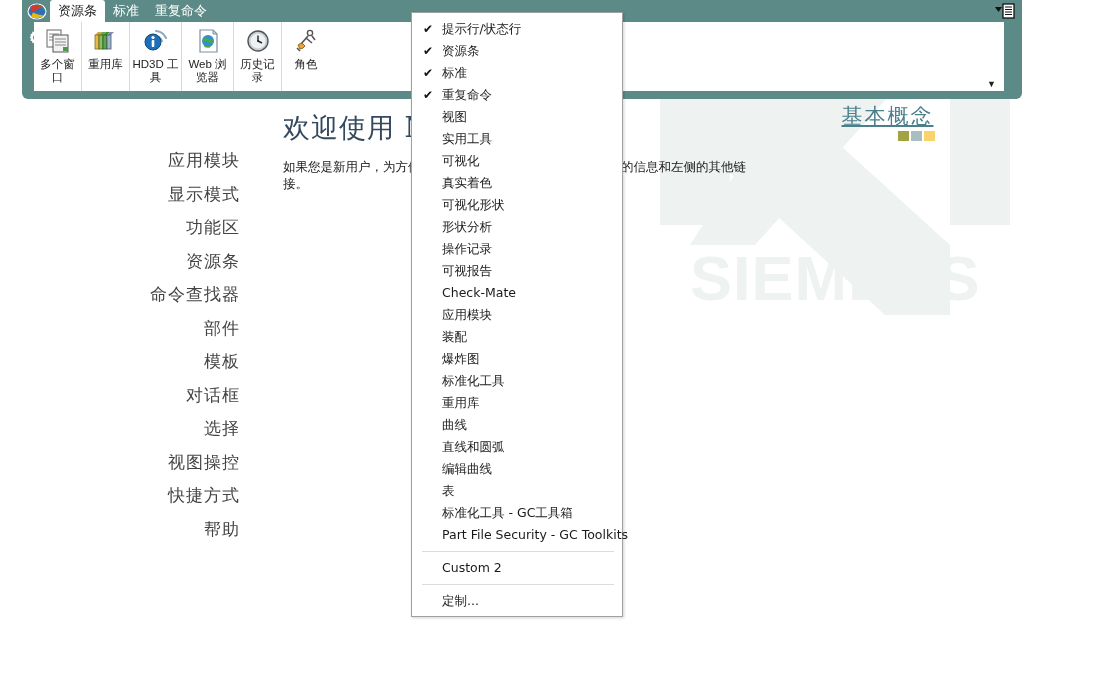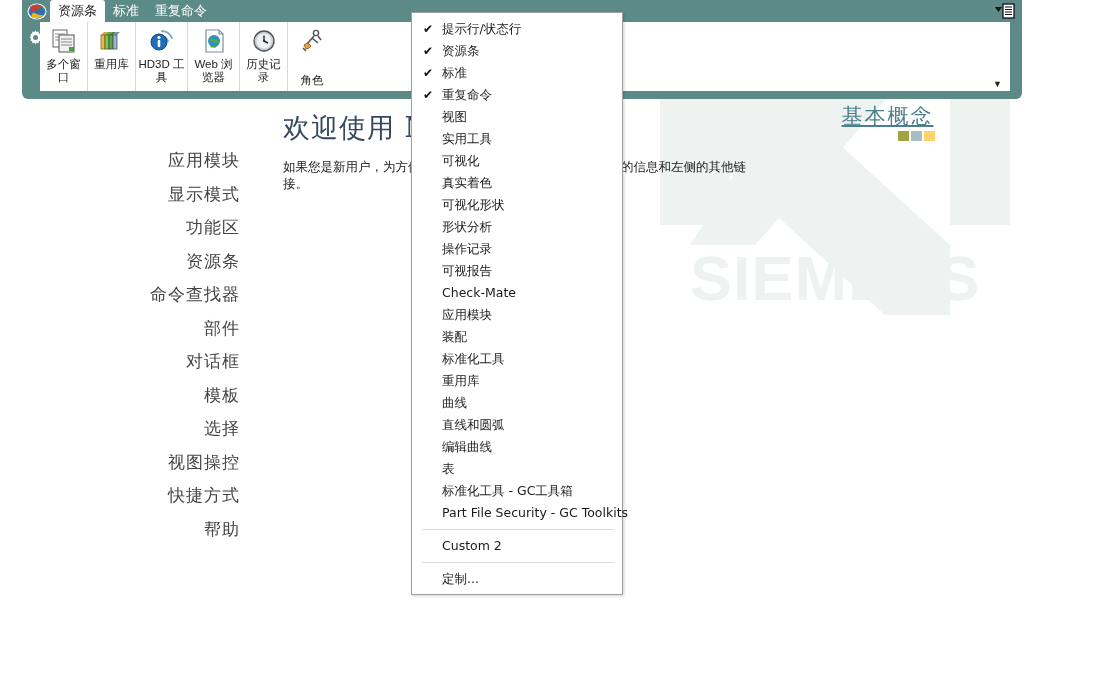--- a/index.html
+++ b/index.html
@@ -74,21 +74,21 @@
   .tab.active {
     background: #ffffff;
     color: #222222;
     border-top-left-radius: 3px;
     border-top-right-radius: 3px;
     font-weight: normal;
   }
 
   .ribbon-body {
     position: absolute;
-    left: 18px;
+    left: 12px;
     top: 22px;
     width: 970px;
     height: 69px;
     background: #ffffff;
     box-sizing: border-box;
   }
 
   .gear-rail {
     position: absolute;
     left: 0px;
@@ -110,21 +110,21 @@
   .rib-btn {
     width: 48px;
     padding: 4px 2px 0 2px;
     display: flex;
     flex-direction: column;
     align-items: center;
     cursor: default;
     border-right: 1px solid #d8d8d8;
     box-sizing: border-box;
   }
-  .rib-btn.nosep { border-right: none; gap: 16px; }
+  .rib-btn.nosep { border-right: none; }
   .rib-btn.wide { width: 52px; }
 
   .rib-ico {
     height: 30px;
     display: flex;
     align-items: center;
     justify-content: center;
   }
   .rib-lbl {
     margin-top: 2px;
@@ -283,22 +283,22 @@
     </svg>
   </div>
 
   <div class="leftnav">
     <div class="leftnav-item">应用模块</div>
     <div class="leftnav-item">显示模式</div>
     <div class="leftnav-item">功能区</div>
     <div class="leftnav-item">资源条</div>
     <div class="leftnav-item">命令查找器</div>
     <div class="leftnav-item">部件</div>
+    <div class="leftnav-item">模板</div>
     <div class="leftnav-item">对话框</div>
-    <div class="leftnav-item">模板</div>
     <div class="leftnav-item">选择</div>
     <div class="leftnav-item">视图操控</div>
     <div class="leftnav-item">快捷方式</div>
     <div class="leftnav-item">帮助</div>
   </div>
 
   <div class="main">
     <div class="welcome-title">欢迎使用 N</div>
     <div class="welcome-body">如果您是新用户，为方便您使用，请参阅右侧“基本概念”模块的信息和左侧的其他链接。</div>
   </div>
@@ -453,20 +453,21 @@
       <div class="menu-item"><span>实用工具</span></div>
       <div class="menu-item"><span>可视化</span></div>
       <div class="menu-item"><span>真实着色</span></div>
       <div class="menu-item"><span>可视化形状</span></div>
       <div class="menu-item"><span>形状分析</span></div>
       <div class="menu-item"><span>操作记录</span></div>
       <div class="menu-item"><span>可视报告</span></div>
       <div class="menu-item"><span>Check-Mate</span></div>
       <div class="menu-item"><span>应用模块</span></div>
       <div class="menu-item"><span>装配</span></div>
+      <div class="menu-item"><span>爆炸图</span></div>
       <div class="menu-item"><span>标准化工具</span></div>
       <div class="menu-item"><span>重用库</span></div>
       <div class="menu-item"><span>曲线</span></div>
       <div class="menu-item"><span>直线和圆弧</span></div>
       <div class="menu-item"><span>编辑曲线</span></div>
       <div class="menu-item"><span>表</span></div>
       <div class="menu-item"><span>标准化工具 - GC工具箱</span></div>
       <div class="menu-item"><span>Part File Security - GC Toolkits</span></div>
       <div class="menu-sep"></div>
       <div class="menu-item"><span>Custom 2</span></div>

